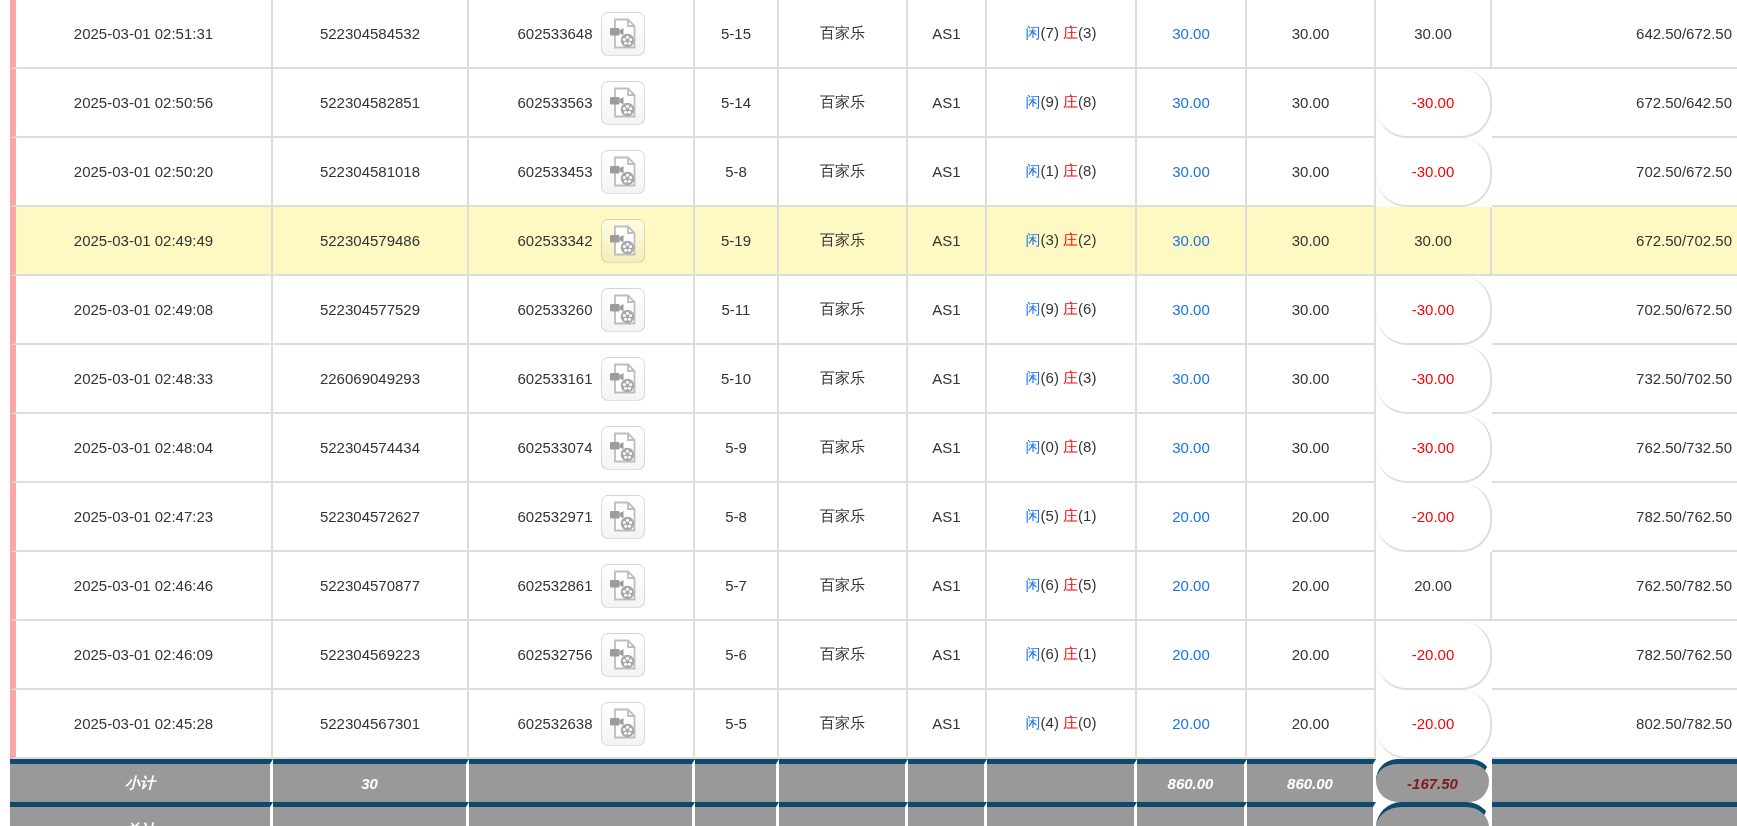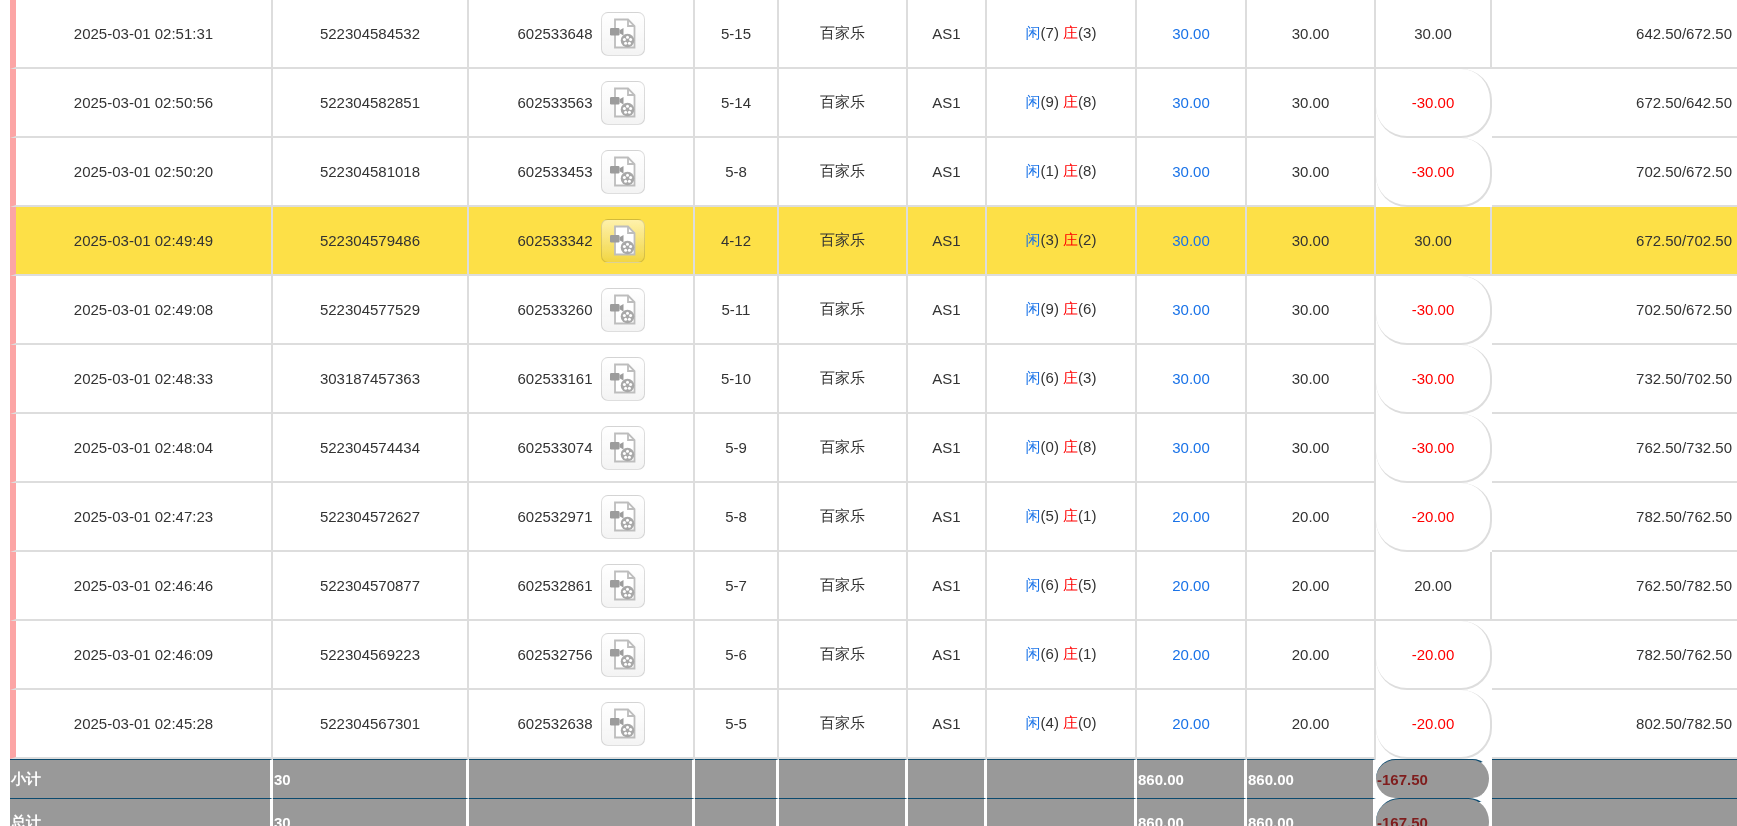--- a/index.html
+++ b/index.html
@@ -45,21 +45,21 @@
     background: #ffffff;
     white-space: nowrap;
   }
   tr.data-row td:first-child { border-left: 6px solid #fca5a5; }
   tr.data-row td:last-child {
     border-right: none;
     text-align: right;
     padding-right: 5px;
     padding-left: 34px;
   }
-  tr.data-row.highlight td { background: #fde047; }
+  tr.data-row.highlight td { background: #fef9c3; }
 
   .blue-text { color: #1a73e8; }
   .red-text { color: #ff0000; }
   .neg { color: #ff0000; border-radius: 31px; }
 
   .game-cell-inner {
     display: flex;
     align-items: center;
     justify-content: center;
     gap: 8px;
@@ -74,24 +74,26 @@
     display: inline-flex;
     align-items: center;
     justify-content: center;
     cursor: pointer;
   }
 
   tr.summary-row td {
     background: #999999;
     color: #ffffff;
     font-weight: bold;
+    text-align: center;
     vertical-align: middle;
     border-right: 3px solid #ffffff;
-    border-top: 1px solid #0c4a6e;
+    border-top: 5px solid #0c4a6e;
     white-space: nowrap;
+    font-style: italic;
   }
   tr.summary-row td:last-child { border-right: none; }
   tr.summary-row.subtotal td { height: 36px; }
   tr.summary-row.grandtotal td { height: 44px; }
   tr.summary-row td.neg { color: #7f1d1d; }
 </style>
 </head>
 <body>
 
 <div class="table-wrap">
@@ -221,21 +223,21 @@
             <circle cx="18.5" cy="22.5" r="6.8" fill="#a8a8a8"></circle>
             <circle cx="18.5" cy="19.3" r="1.5" fill="#ffffff"></circle>
             <circle cx="15.4" cy="21.5" r="1.5" fill="#ffffff"></circle>
             <circle cx="16.6" cy="25.2" r="1.5" fill="#ffffff"></circle>
             <circle cx="20.4" cy="25.2" r="1.5" fill="#ffffff"></circle>
             <circle cx="21.6" cy="21.5" r="1.5" fill="#ffffff"></circle>
           </svg>
         </button>
       </div>
     </td>
-    <td>4-12</td>
+    <td>5-19</td>
     <td>百家乐</td>
     <td>AS1</td>
     <td><span class="blue-text">闲</span><span>(3)</span> <span class="red-text">庄</span><span>(2)</span></td>
     <td class="blue-text">30.00</td>
     <td>30.00</td>
     <td>30.00</td>
     <td>672.50/702.50</td>
   </tr>
 
   <tr class="data-row">
@@ -265,21 +267,21 @@
     <td>AS1</td>
     <td><span class="blue-text">闲</span><span>(9)</span> <span class="red-text">庄</span><span>(6)</span></td>
     <td class="blue-text">30.00</td>
     <td>30.00</td>
     <td class="neg">-30.00</td>
     <td>702.50/672.50</td>
   </tr>
 
   <tr class="data-row">
     <td>2025-03-01 02:48:33</td>
-    <td>303187457363</td>
+    <td>226069049293</td>
     <td>
       <div class="game-cell-inner">
         <span>602533161</span>
         <button class="video-btn">
           <svg width="28" height="31" viewBox="0 0 28 31">
             <path d="M6 1.5 L19 1.5 L25.5 8 L25.5 29.5 L6 29.5 Z" fill="#ffffff" stroke="#bdbdbd" stroke-width="1.8"></path>
             <path d="M19 1.5 L19 8 L25.5 8" fill="none" stroke="#bdbdbd" stroke-width="1.8"></path>
             <rect x="1" y="10" width="9.5" height="7.5" rx="1.2" fill="#9c9c9c"></rect>
             <polygon points="10.5,12.2 14.5,10 14.5,17.5 10.5,15.3" fill="#9c9c9c"></polygon>
             <circle cx="18.5" cy="22.5" r="6.8" fill="#a8a8a8"></circle>

